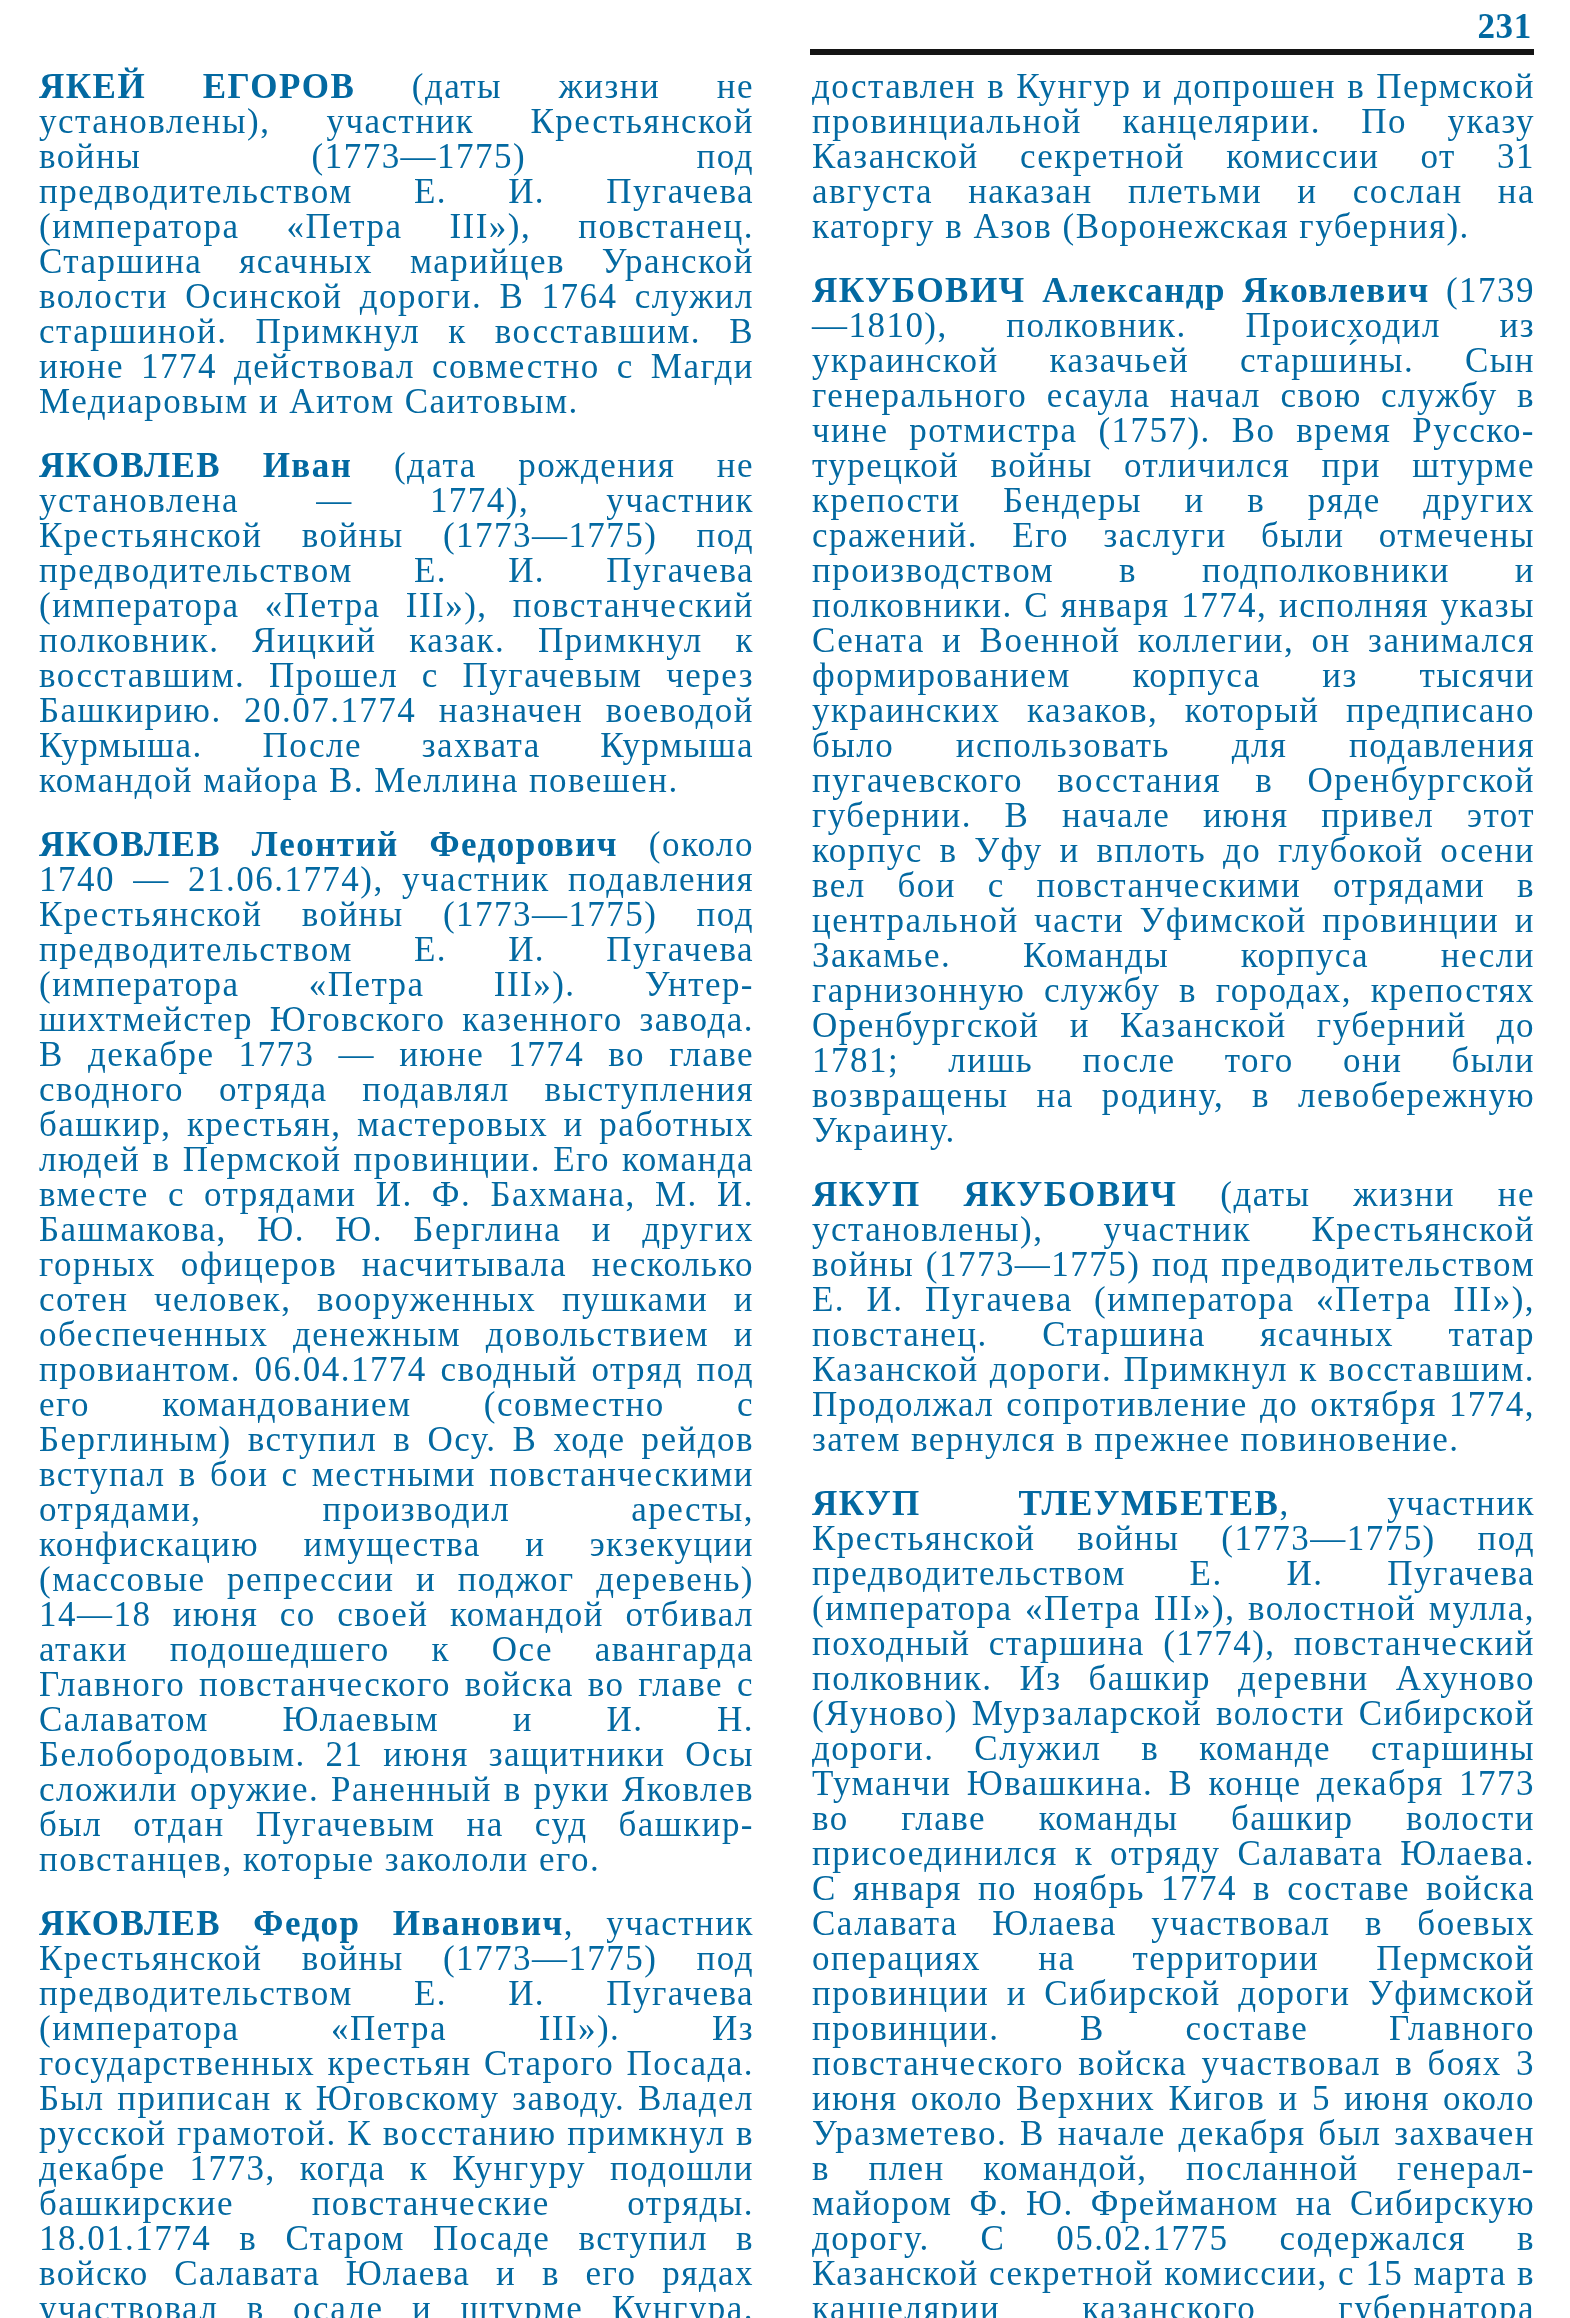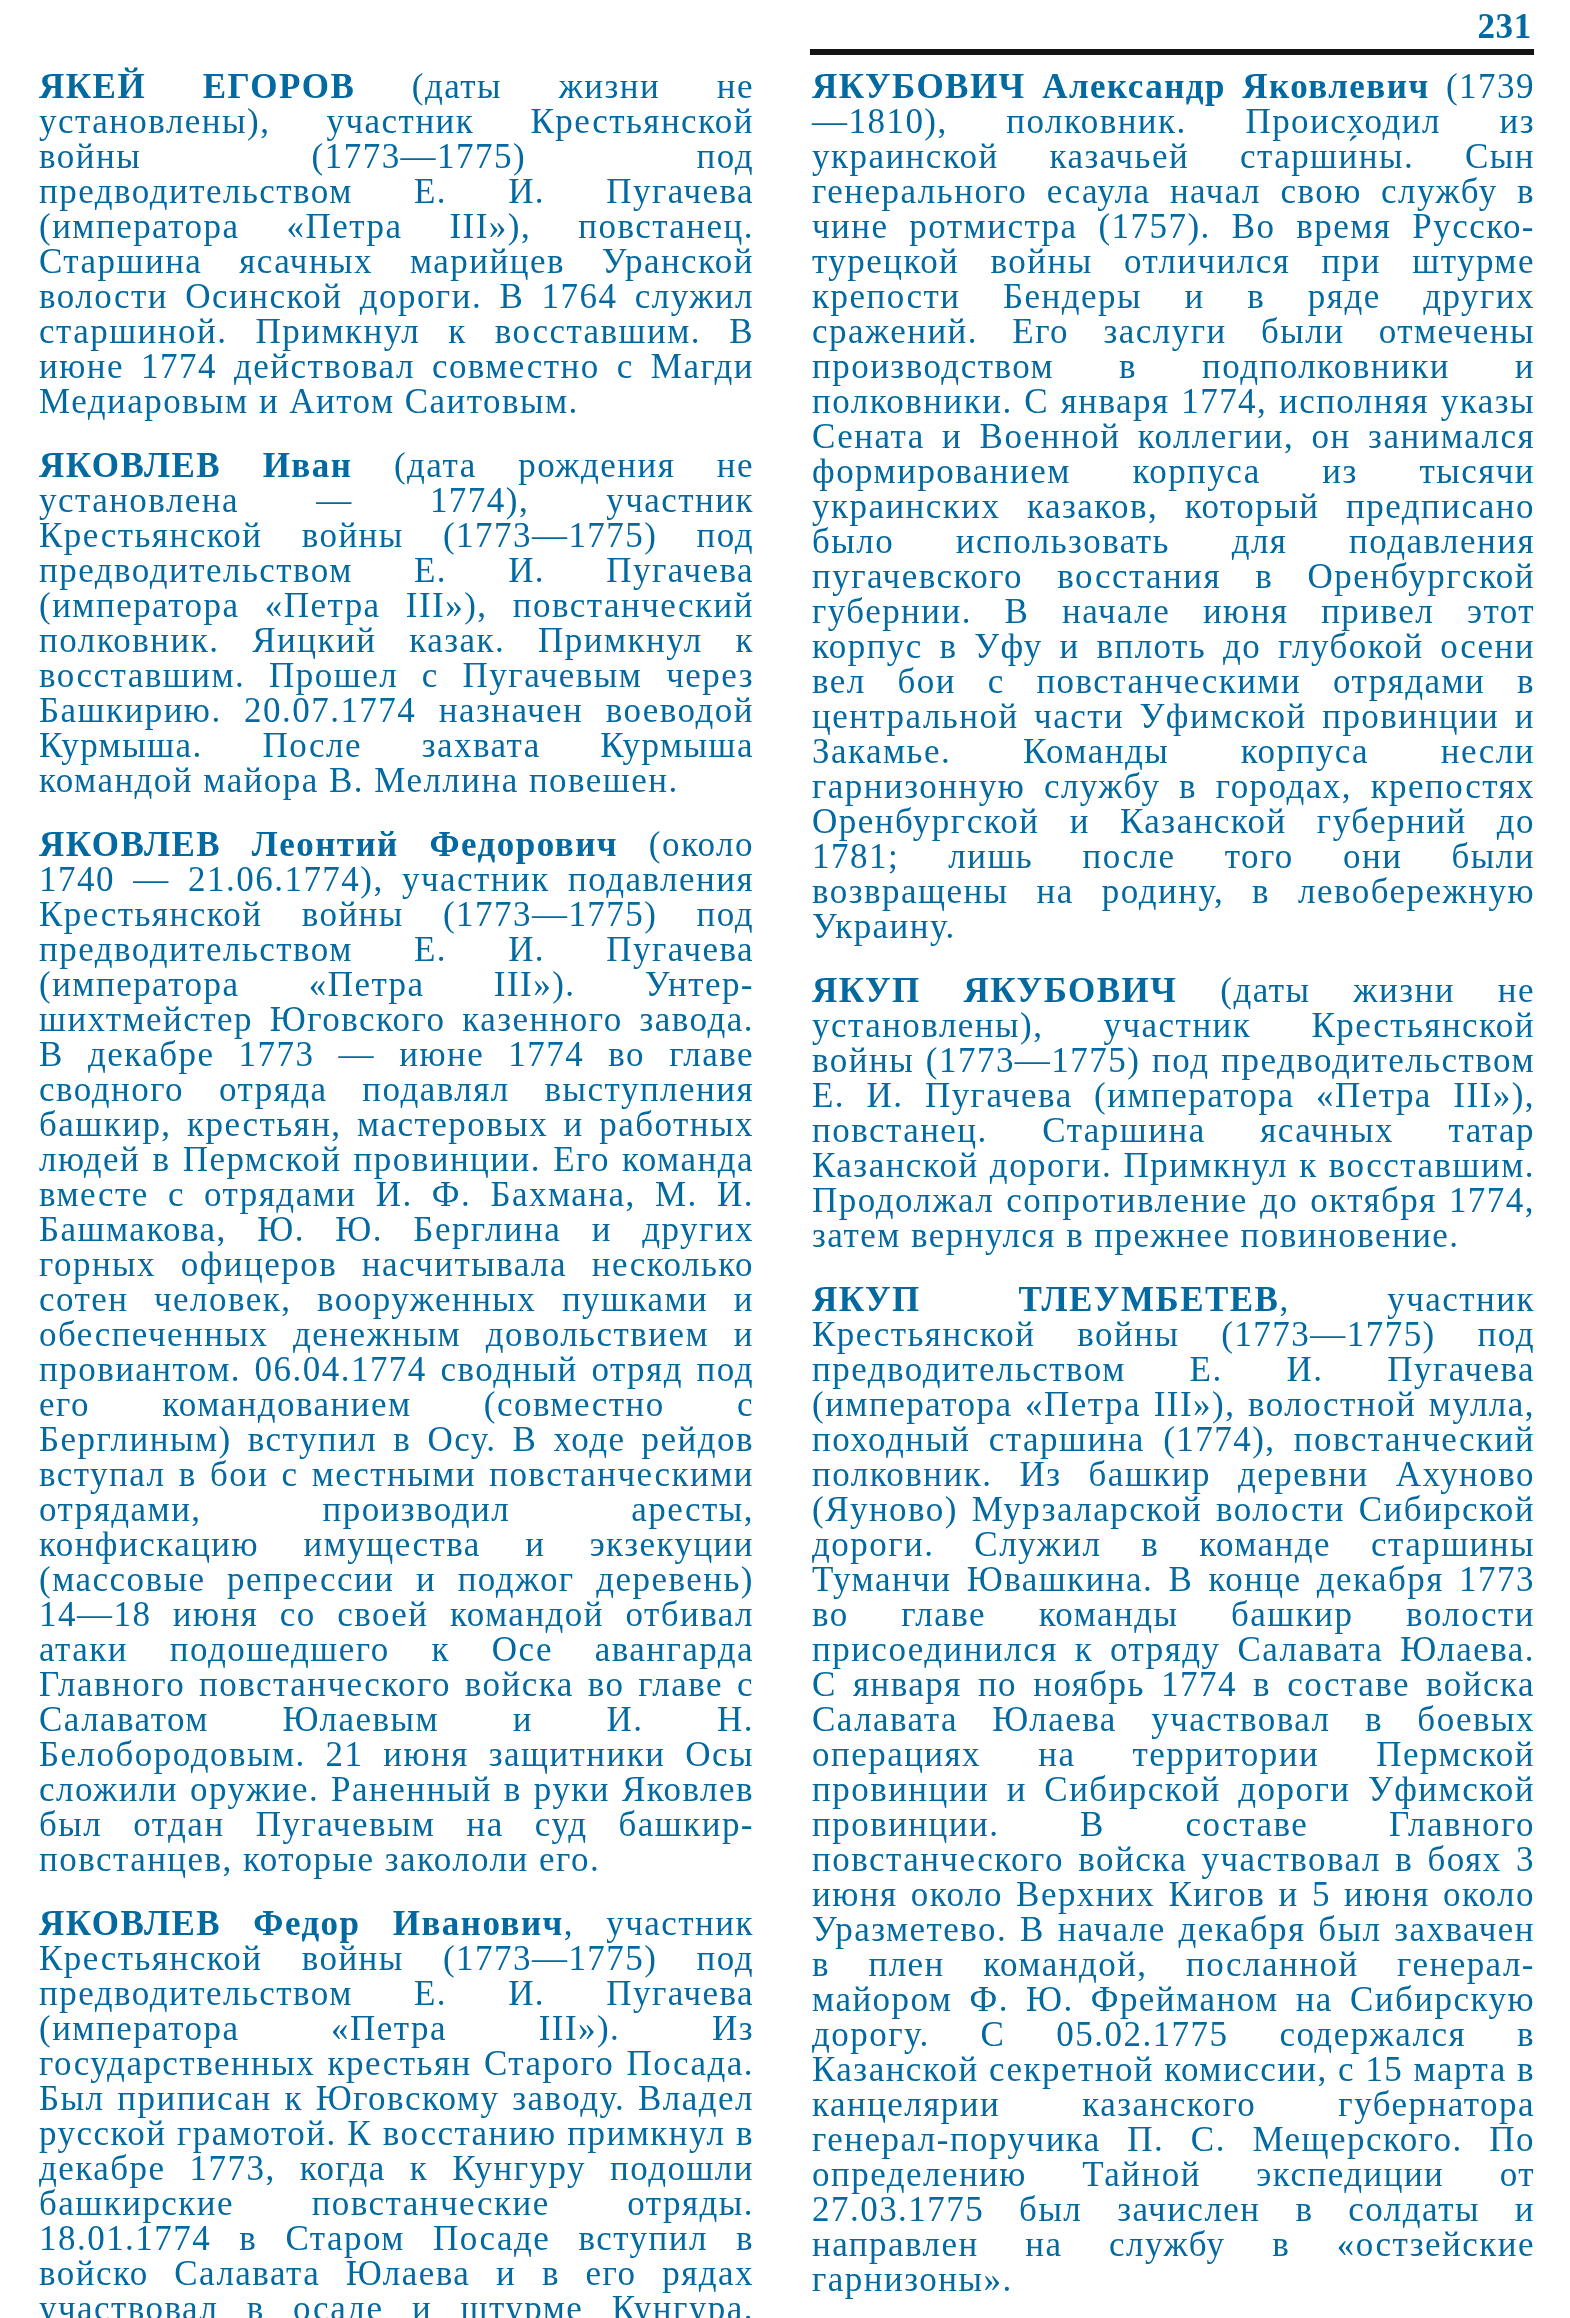--- a/index.html
+++ b/index.html
@@ -68,19 +68,20 @@
 <div class="page">
   <div class="page-number">231</div>
   <div class="header-rule"></div>
   <div class="column column-left">
       <p class="entry"><b class="entry-head">ЯКЕЙ ЕГОРОВ</b><span class="entry-body"> (даты жизни не установлены), участник Крестьянской войны (1773—1775) под предводительством Е. И. Пугачева (императора «Петра III»), повстанец. Старшина ясачных марийцев Уранской волости Осинской дороги. В 1764 служил старшиной. Примкнул к восставшим. В июне 1774 действовал совместно с Магди Медиаровым и Аитом Саитовым.</span></p>
       <p class="entry"><b class="entry-head">ЯКОВЛЕВ Иван</b><span class="entry-body"> (дата рождения не установлена — 1774), участник Крестьянской войны (1773—1775) под предводительством Е. И. Пугачева (императора «Петра III»), повстанческий полковник. Яицкий казак. Примкнул к восставшим. Прошел с Пугачевым через Башкирию. 20.07.1774 назначен воеводой Курмыша. После захвата Курмыша командой майора В. Меллина повешен.</span></p>
       <p class="entry"><b class="entry-head">ЯКОВЛЕВ Леонтий Федорович</b><span class="entry-body"> (около 1740 — 21.06.1774), участник подавления Крестьянской войны (1773—1775) под предводительством Е. И. Пугачева (императора «Петра III»). Унтер-шихтмейстер Юговского казенного завода. В декабре 1773 — июне 1774 во главе сводного отряда подавлял выступления башкир, крестьян, мастеровых и работных людей в Пермской провинции. Его команда вместе с отрядами И. Ф. Бахмана, М. И. Башмакова, Ю. Ю. Берглина и других горных офицеров насчитывала несколько сотен человек, вооруженных пушками и обеспеченных денежным довольствием и провиантом. 06.04.1774 сводный отряд под его командованием (совместно с Берглиным) вступил в Осу. В ходе рейдов вступал в бои с местными повстанческими отрядами, производил аресты, конфискацию имущества и экзекуции (массовые репрессии и поджог деревень) 14—18 июня со своей командой отбивал атаки подошедшего к Осе авангарда Главного повстанческого войска во главе с Салаватом Юлаевым и И. Н. Белобородовым. 21 июня защитники Осы сложили оружие. Раненный в руки Яковлев был отдан Пугачевым на суд башкир-повстанцев, которые закололи его.</span></p>
       <p class="entry"><b class="entry-head">ЯКОВЛЕВ Федор Иванович</b><span class="entry-body">, участник Крестьянской войны (1773—1775) под предводительством Е. И. Пугачева (императора «Петра III»). Из государственных крестьян Старого Посада. Был приписан к Юговскому заводу. Владел русской грамотой. К восстанию примкнул в декабре 1773, когда к Кунгуру подошли башкирские повстанческие отряды. 18.01.1774 в Старом Посаде вступил в войско Салавата Юлаева и в его рядах участвовал в осаде и штурме Кунгура. После боя 30 января у Ильинского острожка, опасаясь репрессий, переселился в Бырму. В составе Главного повстанческого войска участвовал в походе по Южному Уралу, в боях 3 июня у Верхних Кигов и 5 июня около Уразметево. Получил от Пугачева указ об освобождении крестьян Бырмы от уплаты оброка за пользование пахотной землей и сенокосными угодьями. Возвратился в Бырму, через месяц был арестован,</span></p>
     </div>
   <div class="column column-right">
+      <p class="entry"><span class="entry-body">доставлен в Кунгур и допрошен в Пермской провинциальной канцелярии. По указу Казанской секретной комиссии от 31 августа наказан плетьми и сослан на каторгу в Азов (Воронежская губерния).</span></p>
       <p class="entry"><b class="entry-head">ЯКУБОВИЧ Александр Яковлевич</b><span class="entry-body"> (1739—1810), полковник. Происходил из украинской казачьей старши́ны. Сын генерального есаула начал свою службу в чине ротмистра (1757). Во время Русско-турецкой войны отличился при штурме крепости Бендеры и в ряде других сражений. Его заслуги были отмечены производством в подполковники и полковники. С января 1774, исполняя указы Сената и Военной коллегии, он занимался формированием корпуса из тысячи украинских казаков, который предписано было использовать для подавления пугачевского восстания в Оренбургской губернии. В начале июня привел этот корпус в Уфу и вплоть до глубокой осени вел бои с повстанческими отрядами в центральной части Уфимской провинции и Закамье. Команды корпуса несли гарнизонную службу в городах, крепостях Оренбургской и Казанской губерний до 1781; лишь после того они были возвращены на родину, в левобережную Украину.</span></p>
       <p class="entry"><b class="entry-head">ЯКУП ЯКУБОВИЧ</b><span class="entry-body"> (даты жизни не установлены), участник Крестьянской войны (1773—1775) под предводительством Е. И. Пугачева (императора «Петра III»), повстанец. Старшина ясачных татар Казанской дороги. Примкнул к восставшим. Продолжал сопротивление до октября 1774, затем вернулся в прежнее повиновение.</span></p>
       <p class="entry"><b class="entry-head">ЯКУП ТЛЕУМБЕТЕВ</b><span class="entry-body">, участник Крестьянской войны (1773—1775) под предводительством Е. И. Пугачева (императора «Петра III»), волостной мулла, походный старшина (1774), повстанческий полковник. Из башкир деревни Ахуново (Яуново) Мурзаларской волости Сибирской дороги. Служил в команде старшины Туманчи Ювашкина. В конце декабря 1773 во главе команды башкир волости присоединился к отряду Салавата Юлаева. С января по ноябрь 1774 в составе войска Салавата Юлаева участвовал в боевых операциях на территории Пермской провинции и Сибирской дороги Уфимской провинции. В составе Главного повстанческого войска участвовал в боях 3 июня около Верхних Кигов и 5 июня около Уразметево. В начале декабря был захвачен в плен командой, посланной генерал-майором Ф. Ю. Фрейманом на Сибирскую дорогу. С 05.02.1775 содержался в Казанской секретной комиссии, с 15 марта в канцелярии казанского губернатора генерал-поручика П. С. Мещерского. По определению Тайной экспедиции от 27.03.1775 был зачислен в солдаты и направлен на службу в «остзейские гарнизоны».</span></p>
       <p class="entry"><b class="entry-head">ЯКУП</b><span class="entry-body"> (дата рождения не установлена — 1773), участник Крестьянской войны (1773—1775) под предводительством Е. И. Пугачева (императора</span></p>
     </div>
 </div>
 
 
 </body></html>

